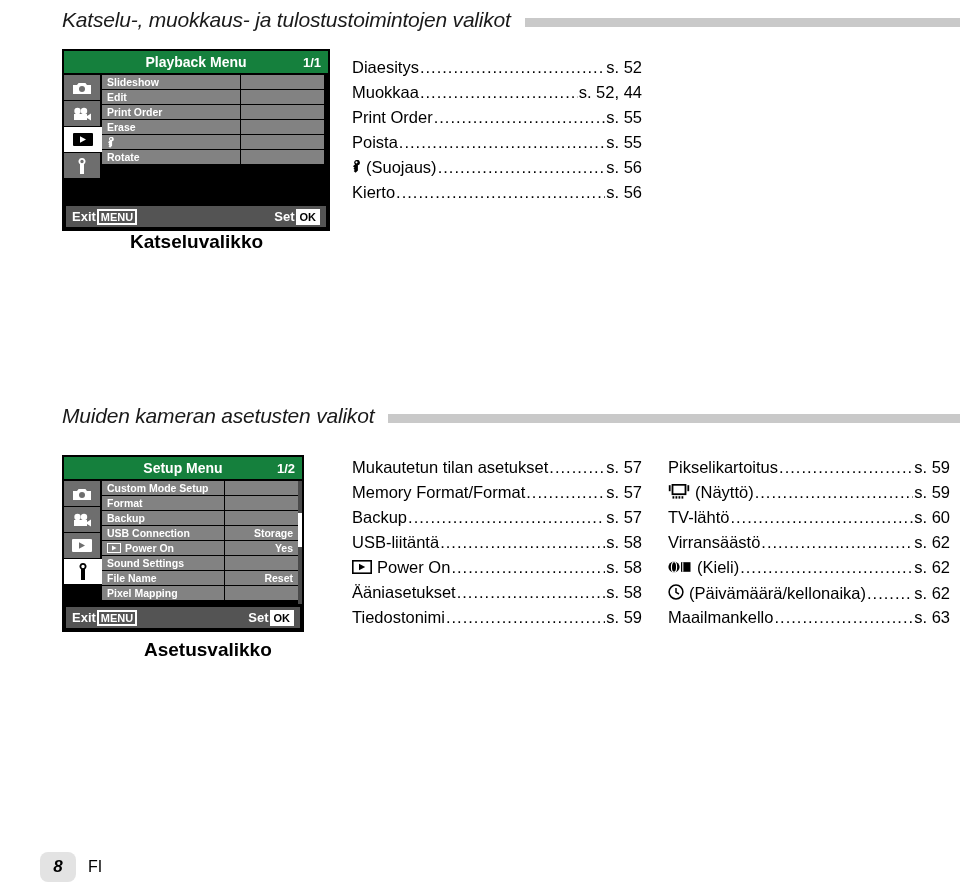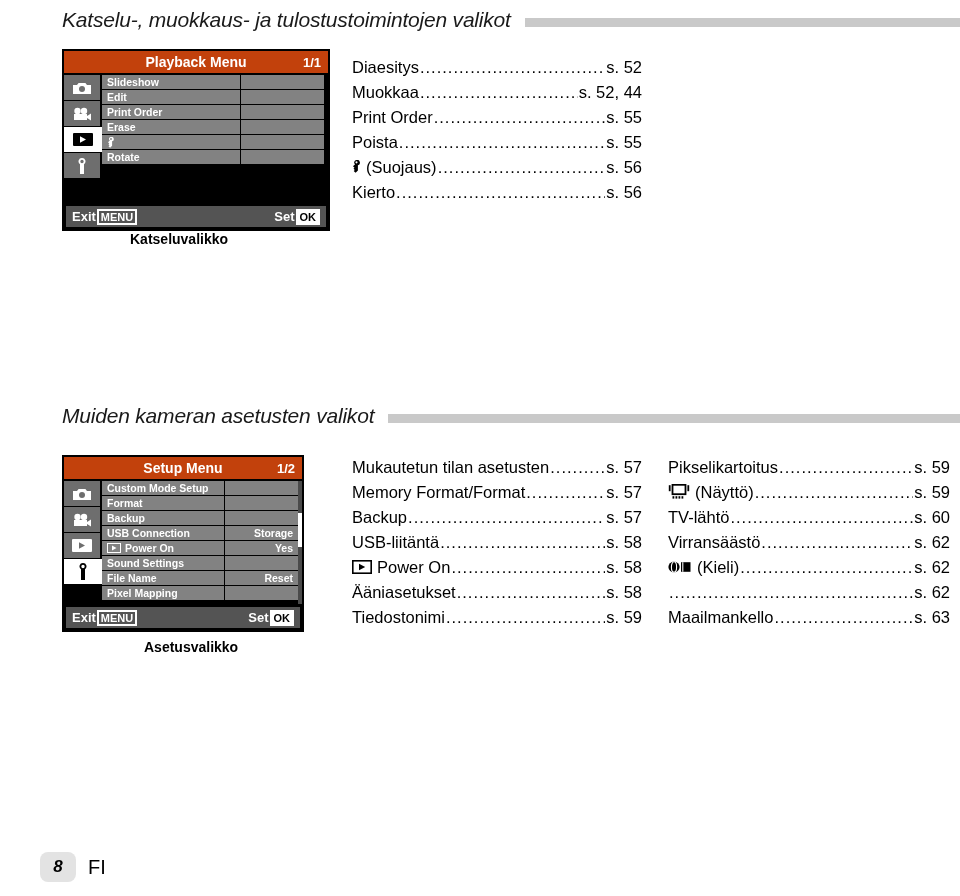--- a/index.html
+++ b/index.html
@@ -47,21 +47,21 @@
   .lcd {
     position: absolute;
     background: #000000;
     border: 2px solid #000000;
     box-sizing: border-box;
     font-family: "Liberation Sans", sans-serif;
   }
   .lcd-head {
     position: relative;
     height: 22px;
-    background: #c2410c;
+    background: #15803d;
     color: #ffffff;
     font-size: 14px;
     font-weight: bold;
     display: flex;
     align-items: center;
     justify-content: center;
   }
   .lcd-head .page-no {
     position: absolute;
     right: 7px;
@@ -178,21 +178,21 @@
   }
   .keybox.menu {
     background: #545454;
     color: #ffffff;
     border: 2px solid #ffffff;
   }
   .foot-left, .foot-right { display: flex; align-items: center; }
 
   .caption {
     position: absolute;
-    font-size: 14px;
+    font-size: 19px;
     font-weight: bold;
     color: #000000;
     white-space: nowrap;
   }
 
   
   .toc {
     position: absolute;
     font-size: 16.5px;
     color: #000000;
@@ -242,21 +242,21 @@
     height: 30px;
     display: flex;
     align-items: center;
     justify-content: center;
     font-size: 17px;
     font-weight: bold;
     font-style: italic;
   }
   .footer .lang {
     margin-left: 12px;
-    font-size: 20px;
+    font-size: 16px;
     color: #000000;
   }
 </style>
 </head>
 <body>
 
 <div class="section-head" id="sec1">
   <div class="title">Katselu-, muokkaus- ja tulostustoimintojen valikot</div>
   <div class="rule"></div>
 </div>
@@ -508,21 +508,21 @@
       <span>Set</span>
         <span class="keybox">OK</span>
     </span>
   </div>
 </div>
 
 <div class="caption" style="left:144px; top:639px;">Asetusvalikko</div>
 
 <div class="toc" style="left:352px; top:458px; width:290px;">
   <div class="entry">
-    <span class="label">Mukautetun tilan asetusten</span>
+    <span class="label">Mukautetun tilan asetukset</span>
     <span class="leader">..........................................................</span>
     <span class="pg">s. 57</span>
   </div>
   <div class="entry">
     <span class="label">Memory Format/Format</span>
     <span class="leader">..........................................................</span>
     <span class="pg">s. 57</span>
   </div>
   <div class="entry">
     <span class="label">Backup</span>
@@ -602,20 +602,29 @@
           <path d="M13 2.2h9.5v9.6H13z" fill="#000"></path>
           <path d="M14.8 2.2v9.6" stroke="#ffffff" stroke-width="1.1"></path>
         </svg>
       </span>
       <span>(Kieli)</span>
     </span>
     <span class="leader">..........................................................</span>
     <span class="pg">s. 62</span>
   </div>
   <div class="entry">
+    <span class="label">
+      <span class="inline-icon">
+        <svg width="16" height="16" viewBox="0 0 16 16">
+          <circle cx="8" cy="8" r="6.9" fill="none" stroke="#000" stroke-width="1.5"></circle>
+          <path d="M8 4v4.3l3 1.7" fill="none" stroke="#000" stroke-width="1.5"></path>
+        </svg>
+      </span>
+      <span>(Päivämäärä/kellonaika)</span>
+    </span>
     <span class="leader">..........................................................</span>
     <span class="pg">s. 62</span>
   </div>
   <div class="entry">
     <span class="label">Maailmankello</span>
     <span class="leader">..........................................................</span>
     <span class="pg">s. 63</span>
   </div>
 </div>
 

